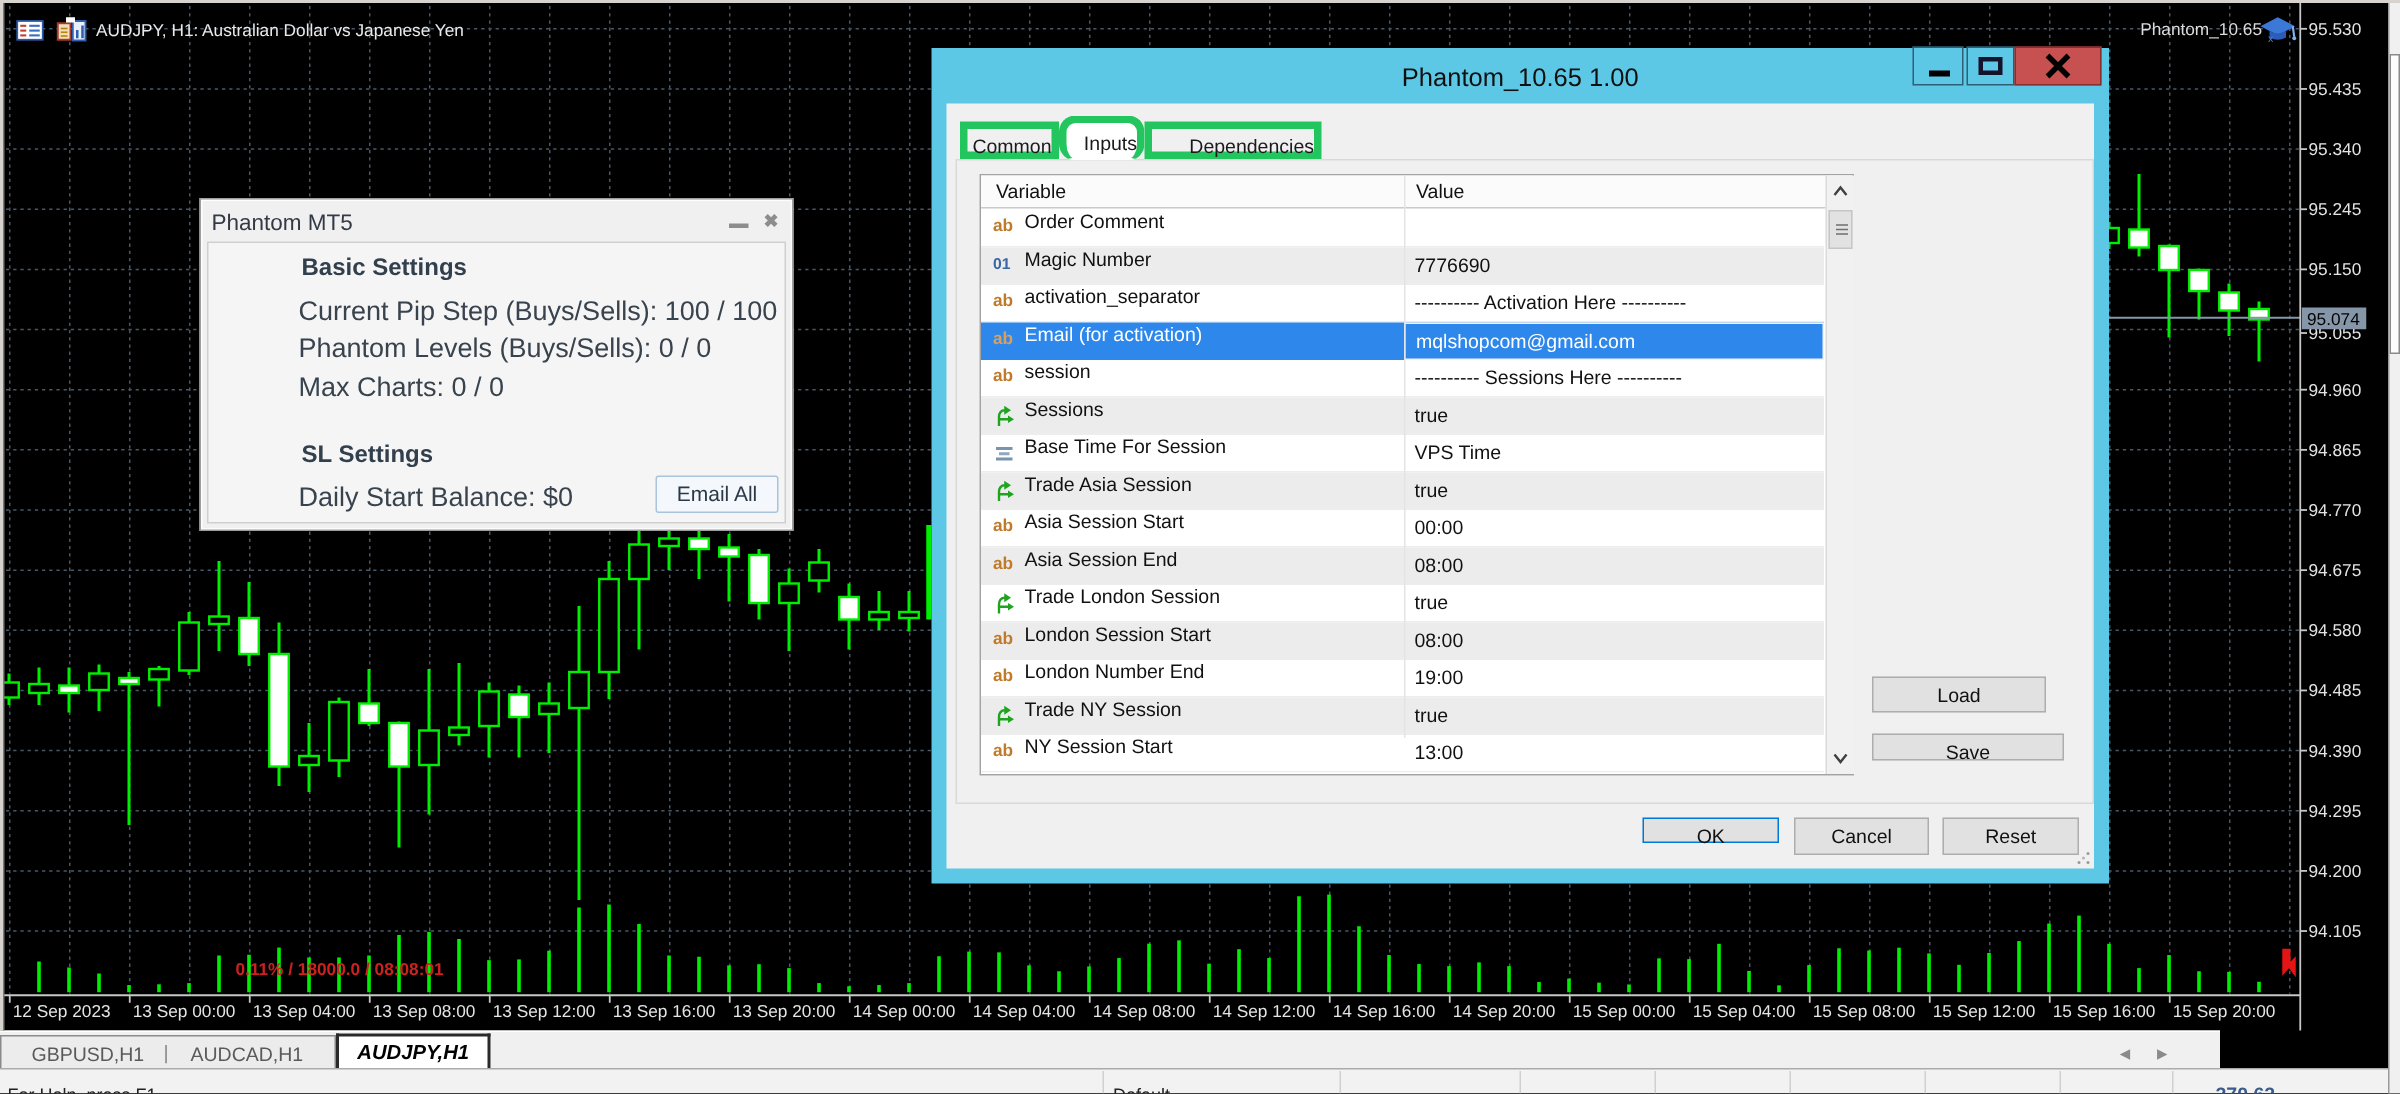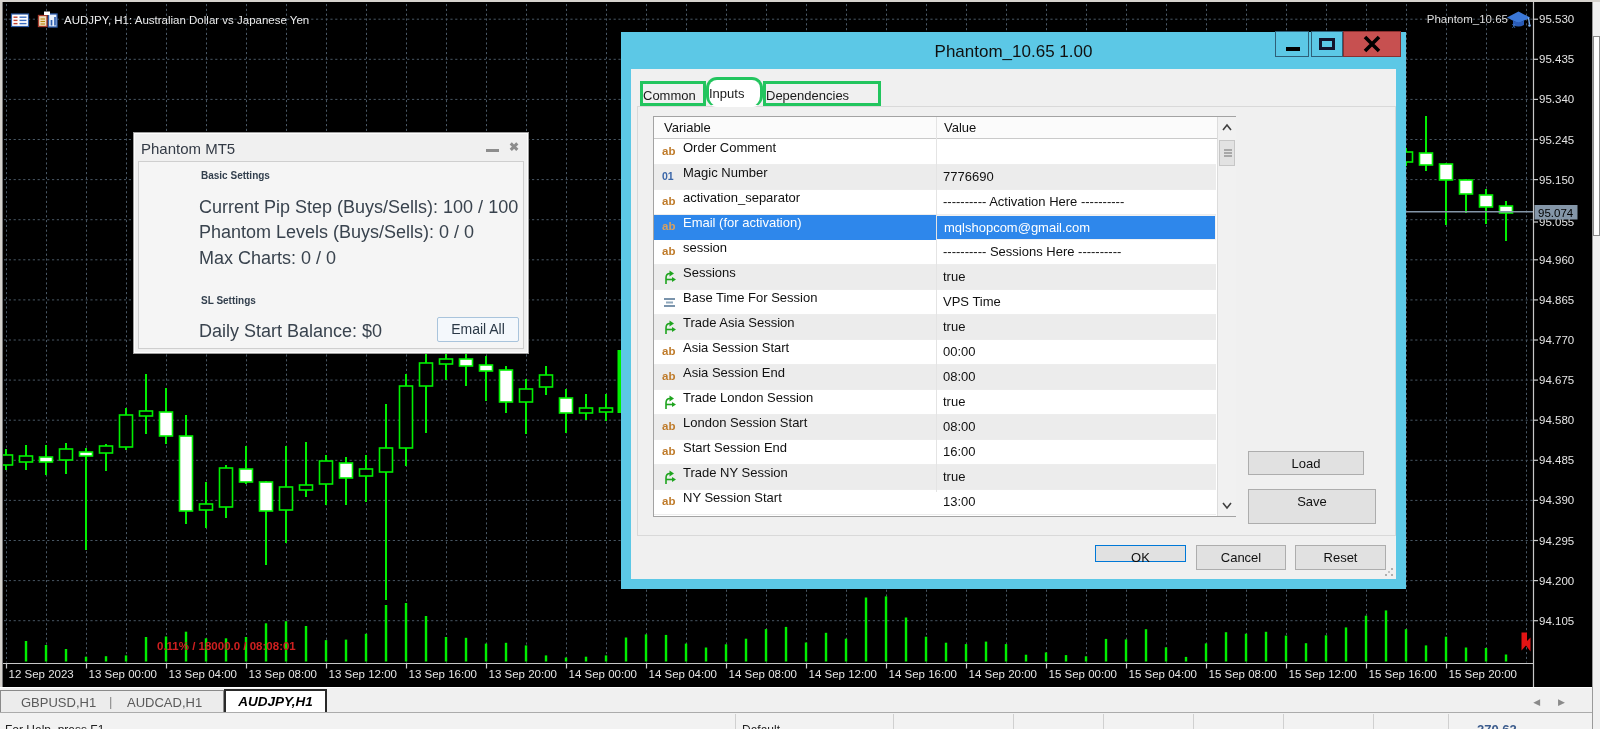--- a/index.html
+++ b/index.html
@@ -4,50 +4,50 @@
 html,body { width:1600px; height:729px; overflow:hidden; background:#000;
   font-family:"Liberation Sans", sans-serif; }
 #root { position:relative; width:1600px; height:729px; background:#000; }
 
 #topedge { position:absolute; left:0; top:0; width:1600px; height:2px; background:#d6d3ce; z-index:5; }
 #leftedge { position:absolute; left:0; top:0; width:2px; height:687px; background:#d6d3ce; z-index:5; }
 #leftedge2 { position:absolute; left:2px; top:2px; width:1px; height:685px; background:#7a7a7a; z-index:5; }
 #rightstrip { position:absolute; left:1592px; top:2px; width:8px; height:727px; background:#f0f0f0; border-left:1px solid #9a9a9a; z-index:5; }
 #rightthumb { position:absolute; left:1593px; top:36px; width:7px; height:200px; background:#fdfdfd; border:1px solid #8a8a8a; z-index:6; }
 
-#tabbar { position:absolute; left:0; top:687px; width:1600px; height:25px; background:#f0f0f0; border-top:1px solid #fff; z-index:4; }
+#tabbar { position:absolute; left:0; top:687px; width:1480px; height:25px; background:#f0f0f0; border-top:1px solid #fff; z-index:4; }
 #inactivetabs { position:absolute; left:0; top:2px; width:224px; height:23px; background:#ececec; border:1px solid #8a8a8a; border-bottom:none; color:#5a5a5a; font-size:13px; }
 #inactivetabs span.t1 { position:absolute; left:20px; top:4px; }
 #inactivetabs span.sep { position:absolute; left:108px; top:3px; color:#888; }
 #inactivetabs span.t2 { position:absolute; left:126px; top:4px; }
 #activetab { position:absolute; left:224px; top:1px; width:103px; height:24px; background:#fff; border:2px solid #2a2a2a; border-bottom:none; font-size:13.5px; font-weight:bold; color:#000; text-align:center; padding-top:3px;font-style:italic; }
 #tabarrows { position:absolute; right:17px; top:9px; color:#8a8a8a; font-size:9px; letter-spacing:18px; }
 #statusbar { position:absolute; left:0; top:712px; width:1600px; height:17px; background:#f2f2f2; border-top:1px solid #ababab; z-index:4; font-size:12px; color:#222; }
 .scell { position:absolute; top:1px; bottom:0; border-left:1px solid #d0d0d0; }
 
 #panel { position:absolute; left:133px; top:132px; width:396px; height:222px; background:#f0f0f0; border:1px solid #9e9e9e; box-shadow:0 0 0 1px #fdfdfd inset; z-index:10; color:#37414c; }
 #panel .ptitle { position:absolute; left:7px; top:7px; font-size:15px; color:#333a45; }
 #panel .pmin { position:absolute; left:352px; top:16px; width:13px; height:2.5px; background:#8d8d8d; }
 #panel .pclose { position:absolute; left:375px; top:7px; color:#8d8d8d; font-size:12px; font-weight:bold; }
 #panel .pbody { position:absolute; left:4px; top:28px; right:4px; bottom:4px; background:#f5f5f5; border:1px solid #cfcfcf; }
-#panel .h { position:absolute; font-weight:bold; font-size:10px; color:#323f4d; }
+#panel .h { position:absolute; font-weight:bold; font-size:16px; color:#323f4d; }
 #panel .l { position:absolute; font-size:18px; color:#39434e; }
 #closeall { position:absolute; left:303px; top:184px; width:82px; height:25px; background:#f4f8fc; border:1px solid #a9c4dc; border-radius:2px; font-size:14px; color:#2b3947; text-align:center; padding-top:3px; }
 
 #dlg { position:absolute; left:621px; top:32px; width:785px; height:557px; background:#5cc8e6; z-index:20; }
 #dlg .title { position:absolute; left:0; top:0; width:100%; height:37px; text-align:center; font-size:17px; color:#101010; line-height:39px; }
 #dlg .btnmin, #dlg .btnmax { position:absolute; top:-1px; height:26px; background:#5cc8e6; border:1px solid rgba(10,10,30,0.55); }
 #dlg .btnmin { left:33.5px; width:34px; }
 #dlg .btnmax { left:69px; width:32px; }
 #dlg .btnclose { position:absolute; top:-1px; left:101.5px; width:58px; height:26px; background:#c75050; border:1px solid #8a2f2f; }
 #dlg .btnmin i { position:absolute; left:10px; top:15px; width:14px; height:3.5px; background:#000; }
 #dlg .btnmax i { position:absolute; left:7px; top:6px; width:16px; height:12px; border:3px solid #13132b; }
 #dlg .content { position:absolute; left:10px; top:37px; width:765px; height:510px; background:#f0f0f0; }
 
-.tab { position:absolute; font-size:13px; color:#1a1a1a; background:#f0f0f0; border:3px solid #22c55e; text-align:left; z-index:2; }
+.tab { position:absolute; font-size:13px; color:#1a1a1a; background:#f0f0f0; border:5px solid #22c55e; text-align:right; z-index:2; }
 #tab1 { left:9px; top:12px; width:66px; height:25px; padding-top:4px; }
 #tab2 { left:75px; top:8px; width:57px; height:30px; padding-top:6px; background:#fff; border-bottom:1px solid #fff; z-index:3;border-radius:11px; }
 #tab3 { left:132px; top:12px; width:118px; height:25px; padding-top:4px; }
 #tabpage { position:absolute; left:6px; top:37px; width:759px; height:430px; background:#f0f0f0; border:1px solid #d9d9d9; z-index:1; }
 
 #tbl { position:absolute; left:22px; top:47px; width:583px; height:401px; background:#fff; border:1px solid #a3a3a3; z-index:3; }
 #tbl .hdr { position:absolute; left:0; top:0; width:100%; height:22px; background:#fbfbfb; border-bottom:1px solid #cacaca; font-size:13px; color:#111; }
 #tbl .hdr .h1 { position:absolute; left:10px; top:3px; }
 #tbl .hdr .h2 { position:absolute; left:290px; top:3px; }
 #tbl .coldiv { position:absolute; left:282px; top:0; width:1px; height:375px; background:#e4e4e4; z-index:1; }
@@ -60,21 +60,21 @@
 .row .selv { border:1px solid #f2f2f2; }
 
 #sbar { position:absolute; left:563px; top:0px; width:19px; height:399px; background:#f1f1f1; border-left:1px solid #dcdcdc; }
 #sbar .up, #sbar .dn { position:absolute; left:0; width:18px; height:22px; }
 #sbar .up { top:0; }
 #sbar .dn { bottom:0; }
 #sbar .thumb { position:absolute; left:1px; top:23px; width:16px; height:26px; background:#e2e2e2; border:1px solid #c6c6c6; }
 
 .btn { position:absolute; background:#e1e1e1; border:1px solid #adadad; font-size:13px; color:#111; text-align:center; }
 #bload { left:617px; top:382px; width:116px; height:24px; padding-top:4px; z-index:3; }
-#bsave { left:617px; top:420px; width:128px; height:35px; padding-top:4px; z-index:3; }
+#bsave { left:617px; top:420px; width:128px; height:18px; padding-top:4px; z-index:3; }
 #bok { left:464px; top:476px; width:91px; height:17px; padding-top:4px; border:1px solid #0078d7; }
 #bcancel { left:565px; top:476px; width:90px; height:25px; padding-top:4px; }
 #breset { left:664px; top:476px; width:91px; height:25px; padding-top:4px; }
 #grip { position:absolute; right:2px; bottom:2px; width:10px; height:10px; color:#9a9a9a; font-size:10px; }
 </style></head>
 <body>
 <div id="root">
 <svg width="1600" height="729" viewBox="0 0 1600 729" xmlns="http://www.w3.org/2000/svg" style="position:absolute;left:0;top:0">
 <line x1="6.5" y1="4" x2="6.5" y2="662.5" stroke="#485764" stroke-width="1" stroke-dasharray="2.2,2.6"></line>
 <line x1="46.5" y1="4" x2="46.5" y2="662.5" stroke="#485764" stroke-width="1" stroke-dasharray="2.2,2.6"></line>
@@ -506,22 +506,22 @@
               <span class="lbl">Trade London Session</span>
               <div class="vcell">true</div>
             </div>
 <div class="row alt" style="top:275px">
               <span class="ic" style="color:#bf7b2a;font-weight:bold;font-size:11.5px">ab</span>
               <span class="lbl">London Session Start</span>
               <div class="vcell">08:00</div>
             </div>
 <div class="row" style="top:300px">
               <span class="ic" style="color:#bf7b2a;font-weight:bold;font-size:11.5px">ab</span>
-              <span class="lbl">Start Session End</span>
-              <div class="vcell">16:00</div>
+              <span class="lbl">London Number End</span>
+              <div class="vcell">19:00</div>
             </div>
 <div class="row alt" style="top:325px">
               <span class="ic"><svg width="16" height="15" viewBox="0 0 16 15">
                   <path d="M4,14 L4,8 Q4,3.5 8,3.5" fill="none" stroke="#1fa41f" stroke-width="1.6"></path>
                   <path d="M4,9.5 Q7.5,9.5 10.5,9.5" fill="none" stroke="#1fa41f" stroke-width="1.6"></path>
                   <polygon points="7.5,0.5 12,3.5 7.5,6.5" fill="#1fa41f"></polygon>
                   <polygon points="10,7 14,9.5 10,12" fill="#1fa41f"></polygon>
                 </svg></span>
               <span class="lbl">Trade NY Session</span>
               <div class="vcell">true</div>

